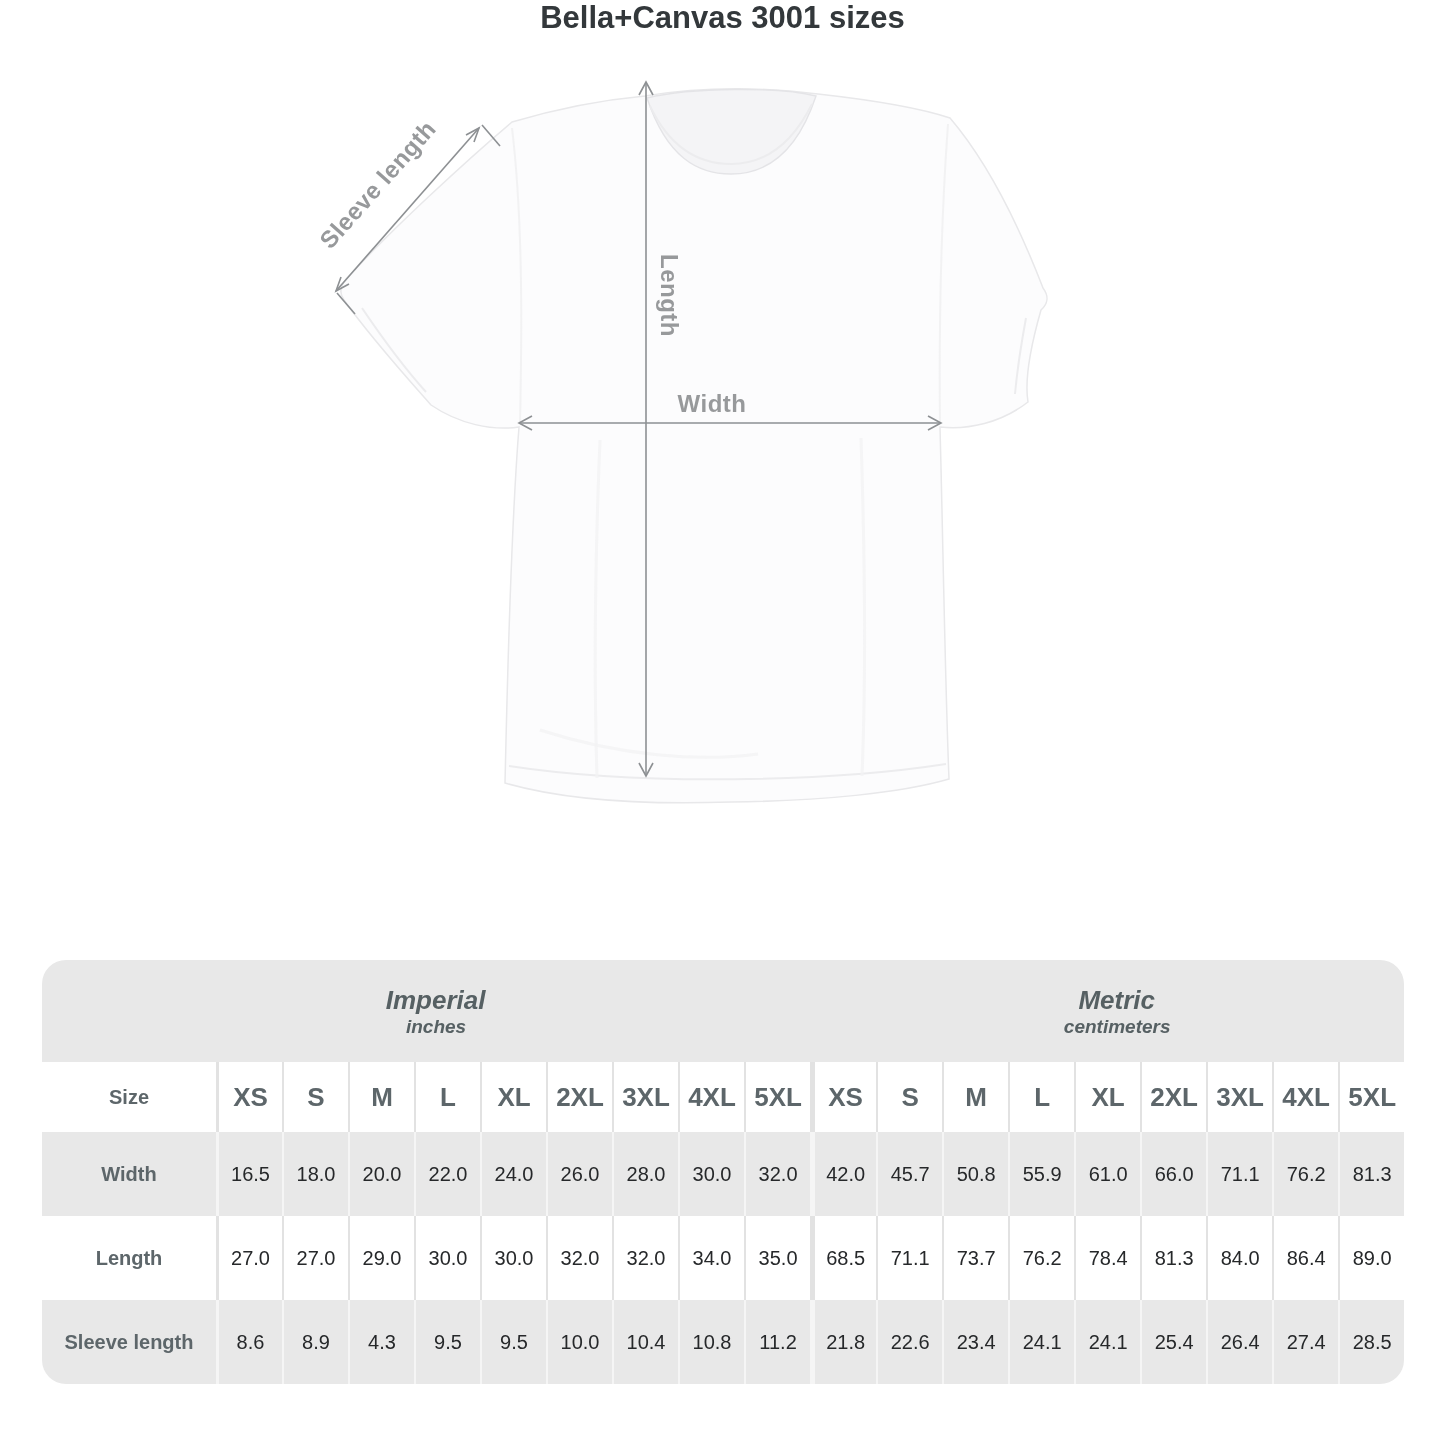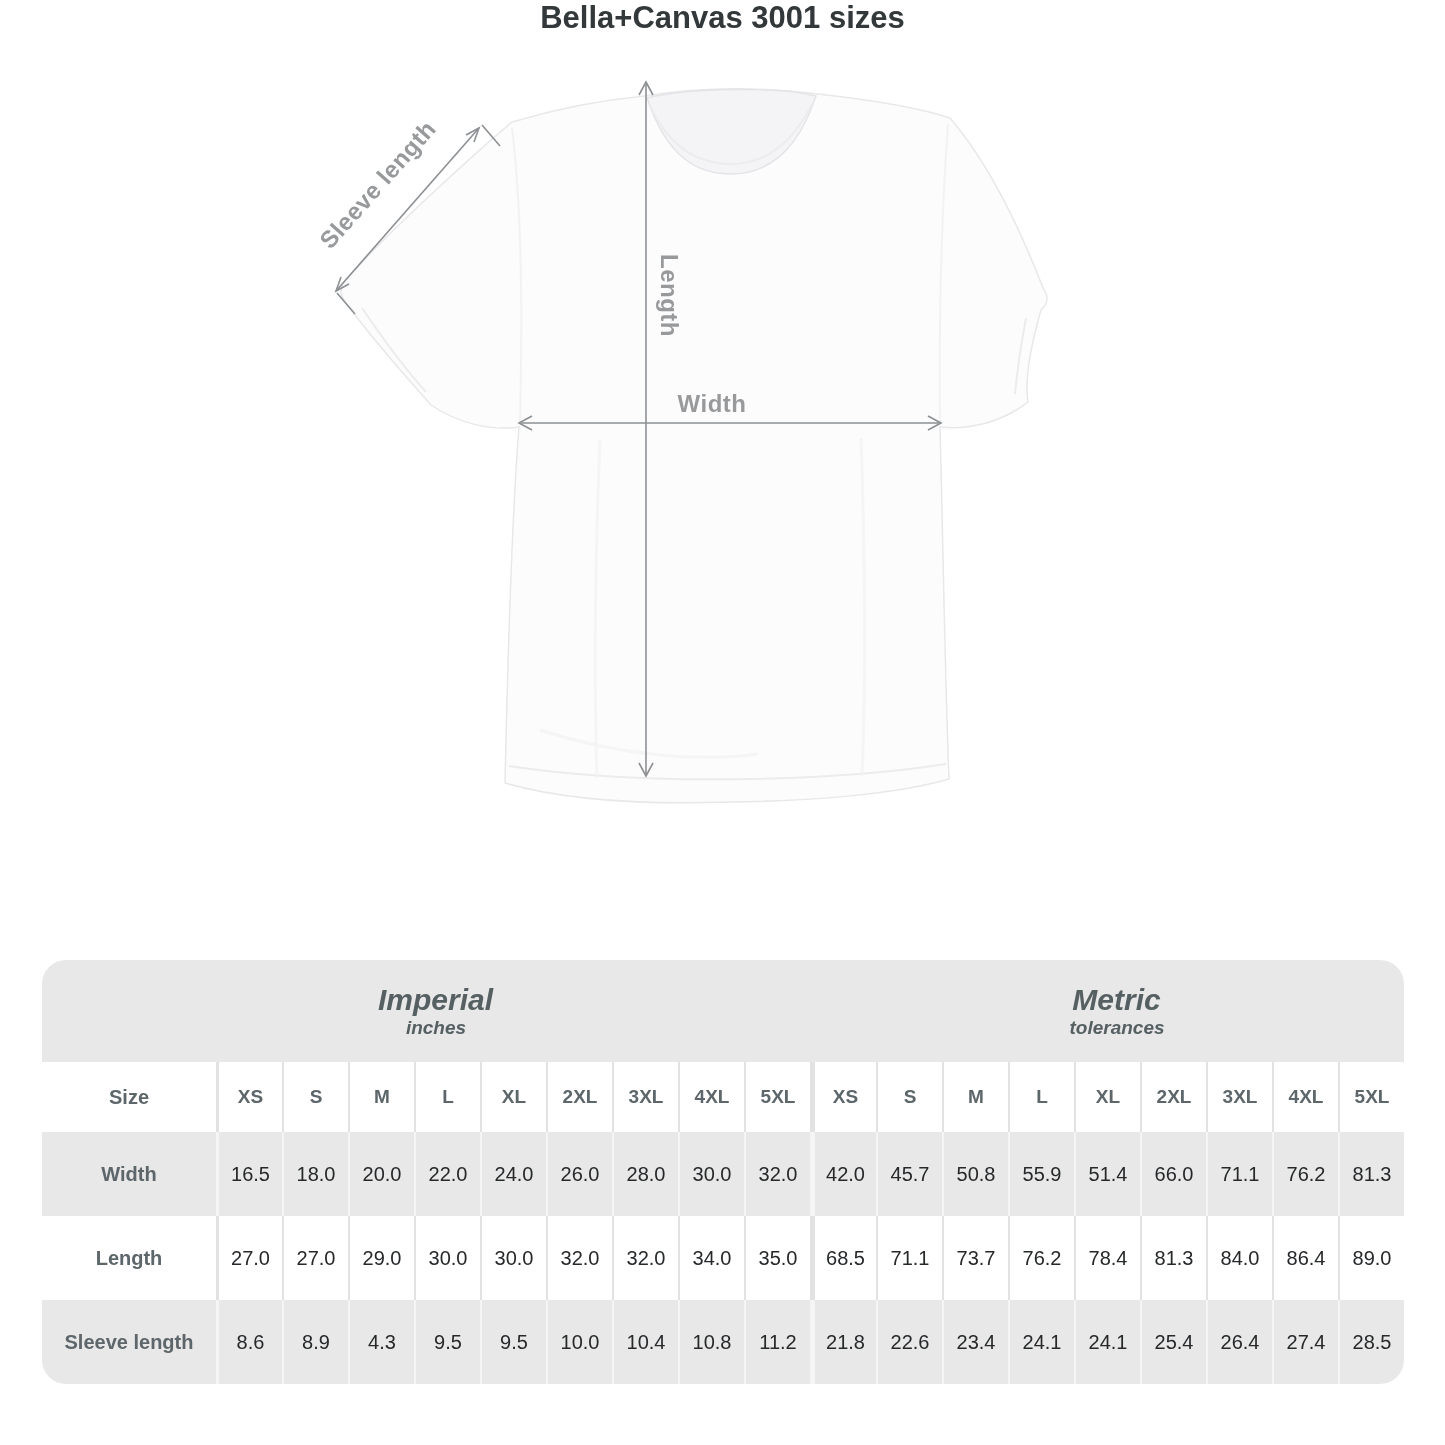--- a/index.html
+++ b/index.html
@@ -23,30 +23,30 @@
 
   .table-wrap { position:absolute; left:42px; top:960px; width:1362px; }
   table { border-collapse:separate; border-spacing:0; table-layout:fixed; width:1362px; }
   col.col-label { width:174px; }
   col.col-data { width:66px; }
   th, td { text-align:center; vertical-align:middle; font-family:"Liberation Sans", sans-serif; }
 
   .row-band th { background:#e8e8e8; height:102px; }
   .band-imperial { border-top-left-radius:24px; }
   .band-metric  { border-top-right-radius:24px; }
-  .sec-label { font-size:30px; font-weight:bold; font-style:italic; color:#566063;padding-left:19px; }
+  .sec-label { font-size:26px; font-weight:bold; font-style:italic; color:#566063;padding-left:19px; }
   .sec-sub { margin-top:0; font-size:19px; font-style:italic; color:#566063;padding-left:20px; }
 
   tr { --sep:#e2e2e2; }
   tr.stripe { --sep:#f5f5f5; }
   tr.stripe th, tr.stripe td { background:#e8e8e8; }
   .row-sizes th, .row-sizes td { height:70px; }
   .row-data th, .row-data td { height:84px; }
 
-  .szh { font-size:19px; font-weight:bold; color:#5d666a; }
+  .szh { font-size:26px; font-weight:bold; color:#5d666a; }
   .lbl { font-size:20px; font-weight:bold; color:#5d666a; }
   .val { font-size:20px; font-weight:normal; color:#26282a;text-align:center; }
   .b  { border-left:2px solid var(--sep); }
   .b3 { border-left:3px solid var(--sep); }
   .b5 { border-left:5px solid var(--sep); }
   .row-last .lbl { border-bottom-left-radius:24px; }
   .row-last .last { border-bottom-right-radius:24px; }
 </style>
 </head>
 <body>
@@ -126,21 +126,21 @@
           <col class="col-data">
       </colgroup>
       <tbody>
           <tr class="row-band">
         <th class="band-imperial" colspan="10">
           <div class="sec-label">Imperial</div>
           <div class="sec-sub">inches</div>
         </th>
         <th class="band-metric" colspan="9">
           <div class="sec-label">Metric</div>
-          <div class="sec-sub">tolerances</div>
+          <div class="sec-sub">centimeters</div>
         </th>
       </tr>
       <tr class="row-sizes">
         <th class="lbl">Size</th>
         <th class="szh b3">XS</th>
         <th class="szh b">S</th>
         <th class="szh b">M</th>
         <th class="szh b">L</th>
         <th class="szh b">XL</th>
         <th class="szh b">2XL</th>
@@ -165,21 +165,21 @@
         <td class="val b">22.0</td>
         <td class="val b">24.0</td>
         <td class="val b">26.0</td>
         <td class="val b">28.0</td>
         <td class="val b">30.0</td>
         <td class="val b">32.0</td>
         <td class="val b5">42.0</td>
         <td class="val b">45.7</td>
         <td class="val b">50.8</td>
         <td class="val b">55.9</td>
-        <td class="val b">51.4</td>
+        <td class="val b">61.0</td>
         <td class="val b">66.0</td>
         <td class="val b">71.1</td>
         <td class="val b">76.2</td>
         <td class="val b">81.3</td>
       </tr>
       <tr class="row-data">
         <th class="lbl">Length</th>
         <td class="val b3">27.0</td>
         <td class="val b">27.0</td>
         <td class="val b">29.0</td>

